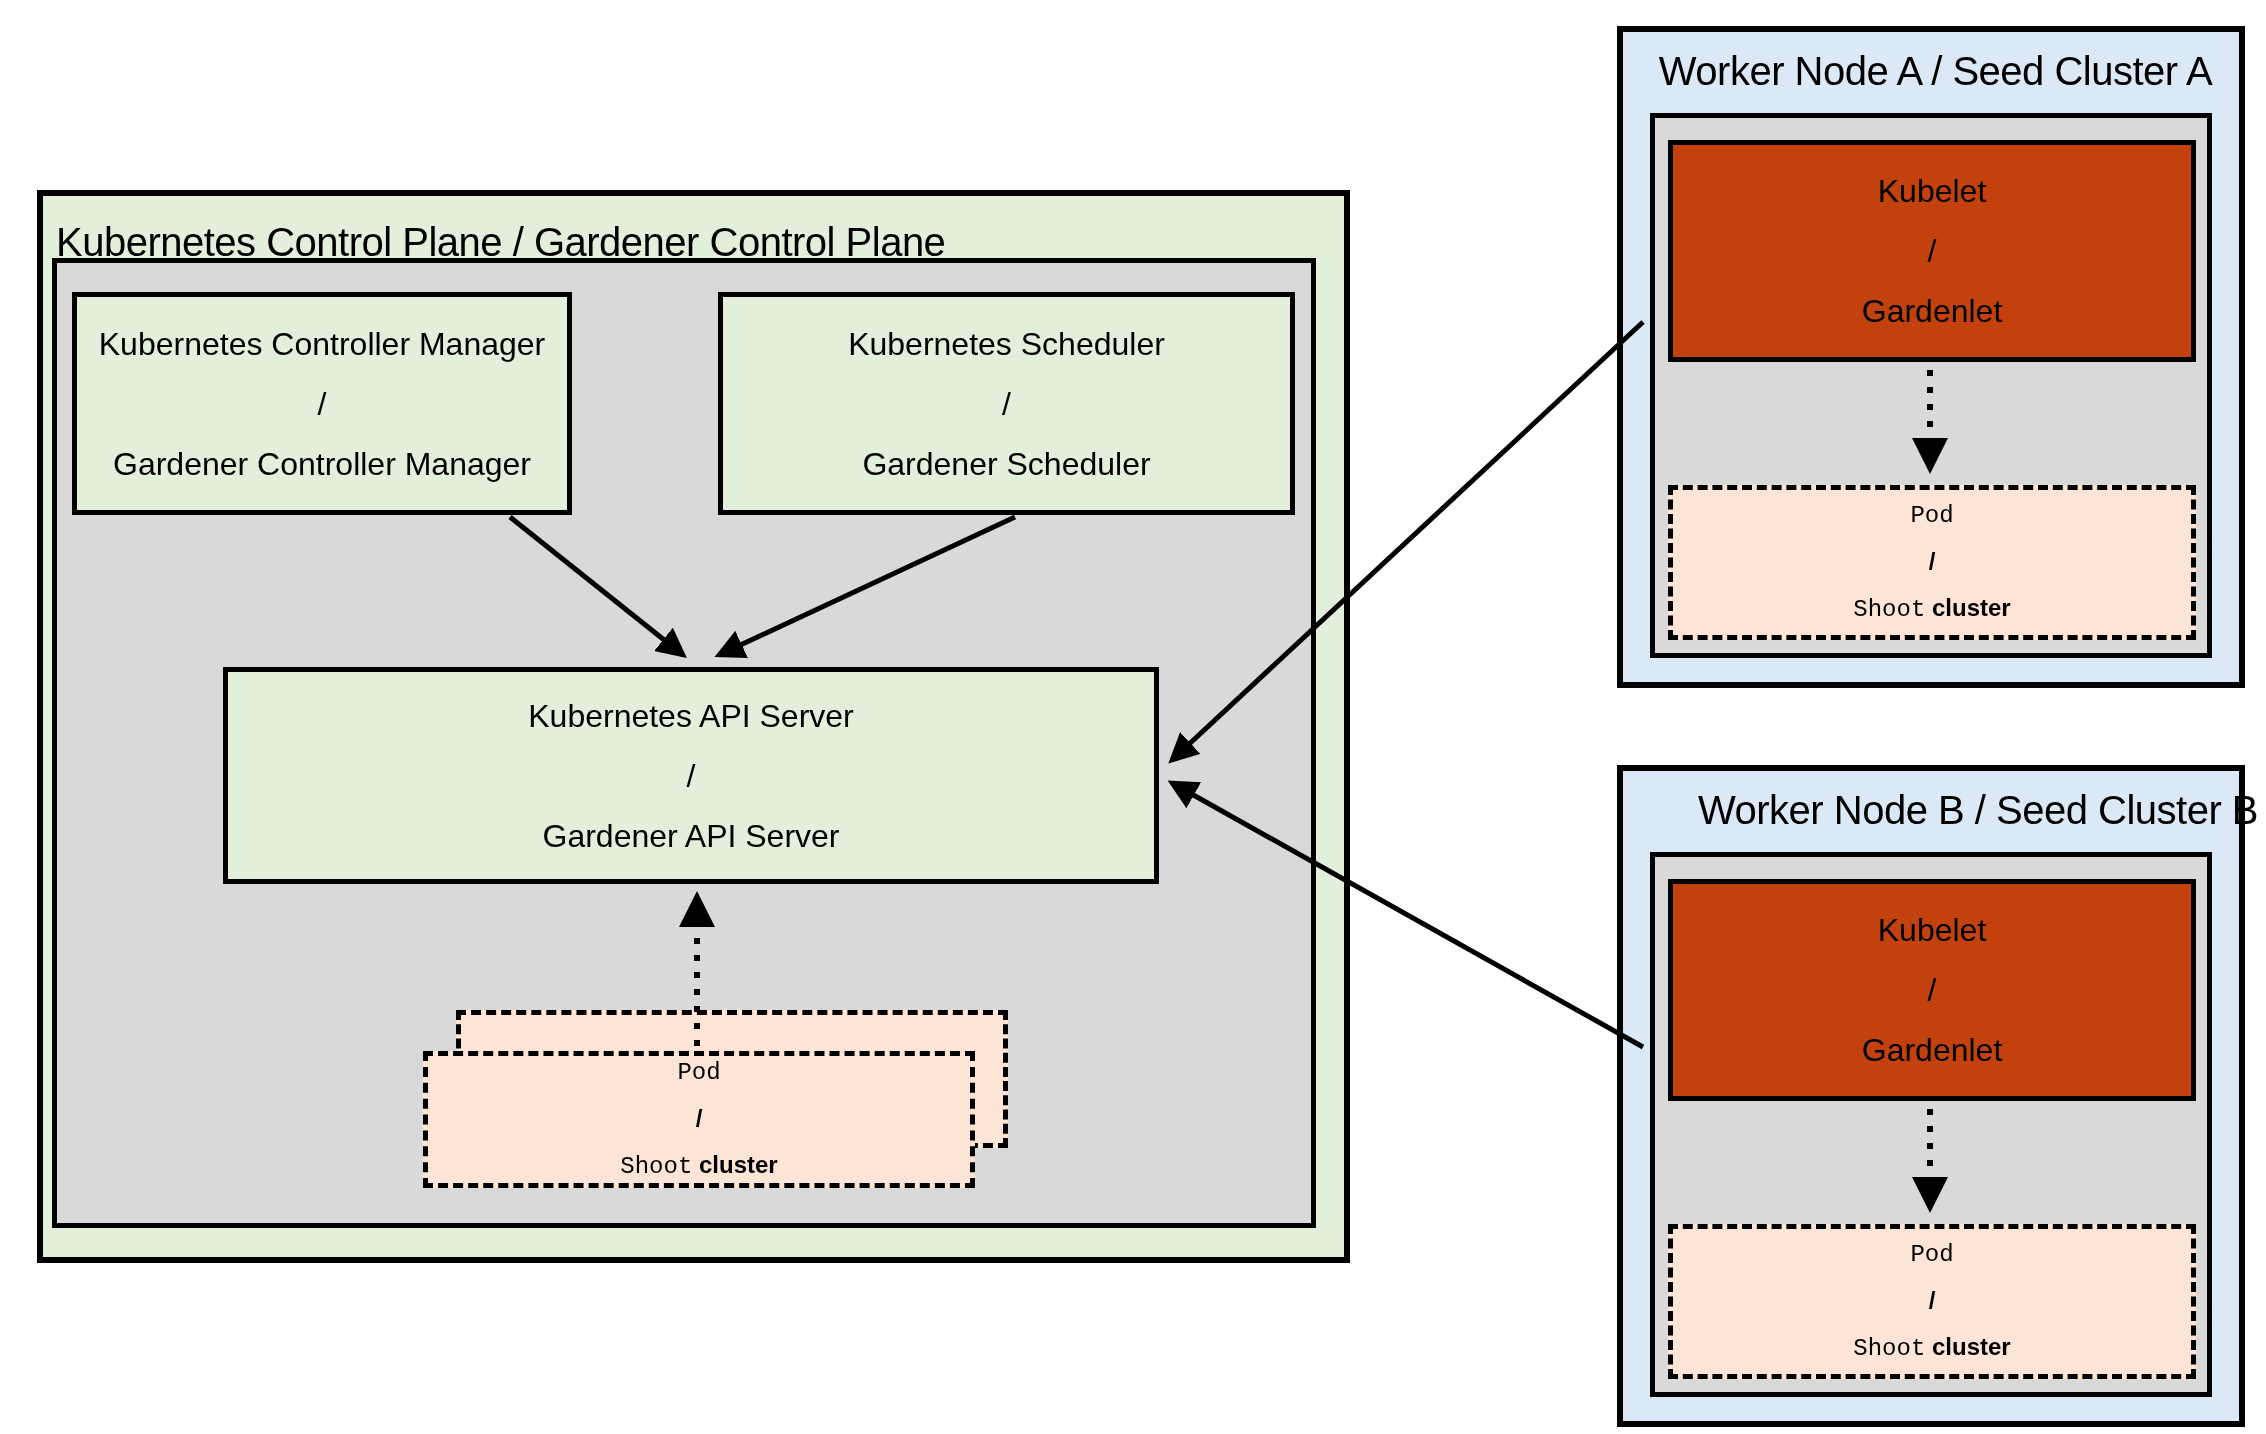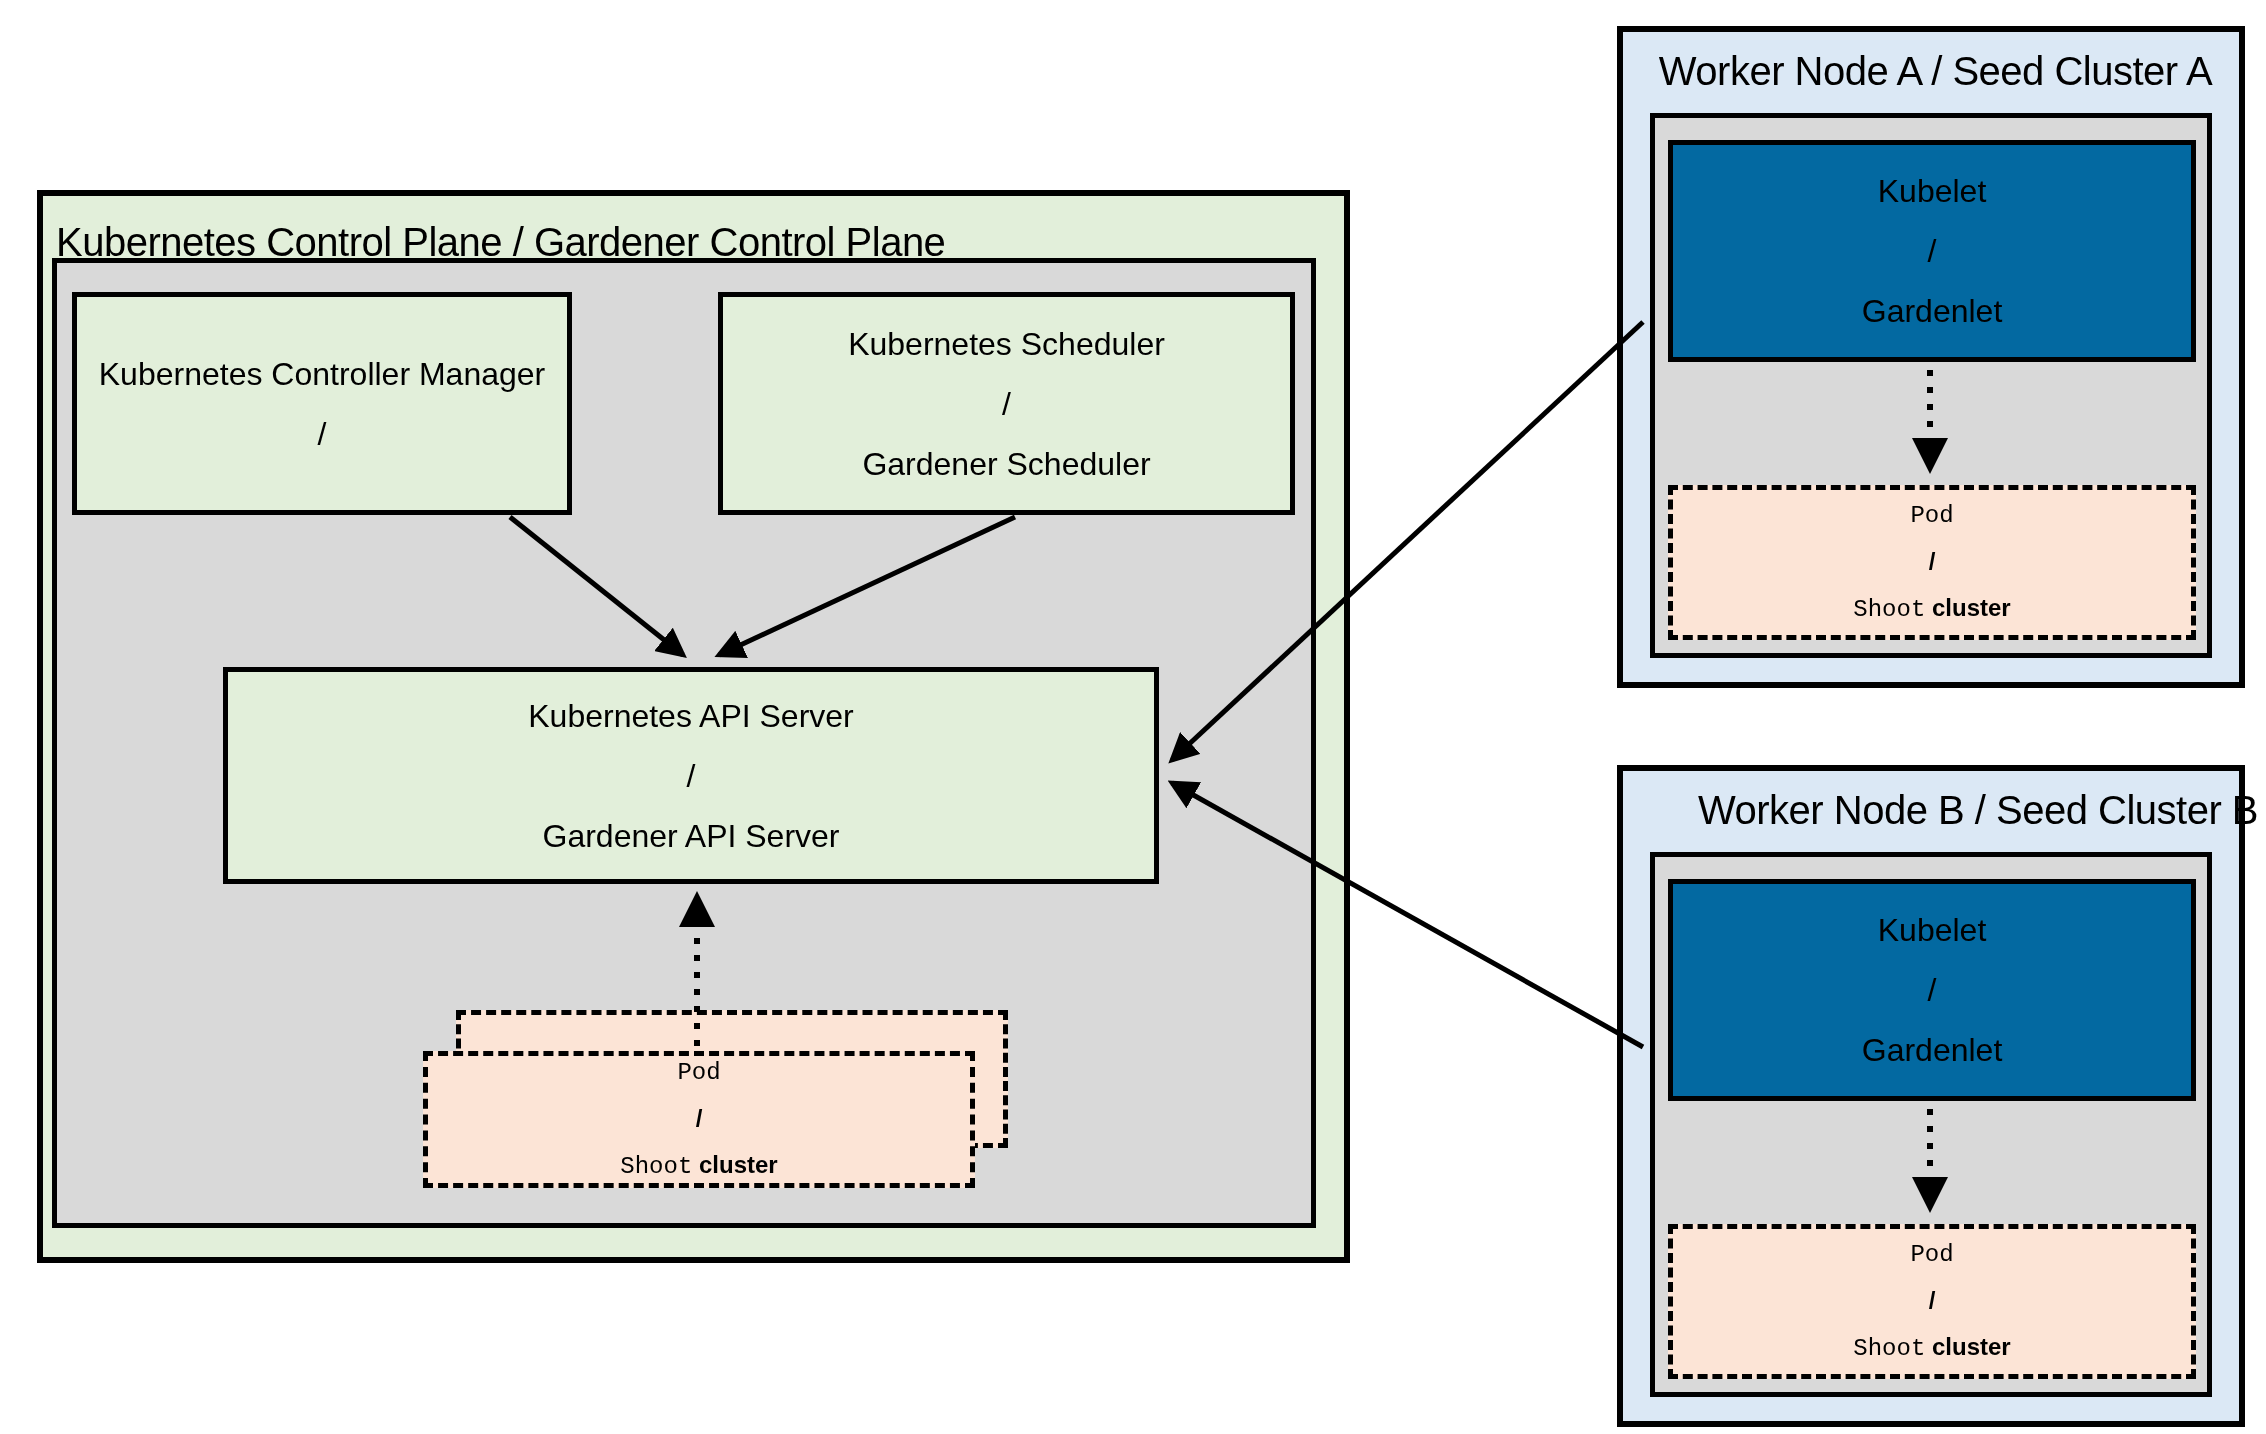--- a/index.html
+++ b/index.html
@@ -8,21 +8,21 @@
     font-family:"Liberation Sans", sans-serif;
     position:relative;overflow:hidden;
   }
   .canvas{position:absolute;left:0;top:0;width:2266px;height:1434px;}
   .abs{position:absolute;box-sizing:border-box;}
   .box{border:5px solid #000;}
   .outer{border:6px solid #000;}
   .green{background:#e2efda;}
   .gray{background:#d9d9d9;}
   .blue{background:#dbe8f5;}
-  .orange{background:#0369a1;}
+  .orange{background:#c2410c;}
   .peach{background:#fce4d6;}
   .dashed{border:5px dashed #000;}
   .label{
     display:flex;flex-direction:column;align-items:center;justify-content:center;
     text-align:center;color:#000;font-size:32px;line-height:60px;
   }
   .label .bold{font-weight:400;}
   .cp-title{
     font-size:40px;color:#000;white-space:nowrap;letter-spacing:-0.5px;
   }
@@ -43,20 +43,21 @@
 
   <div class="abs outer green" style="left:37px;top:190px;width:1313px;height:1073px;"></div>
 
   <div class="abs cp-title" style="left:56px;top:204px;margin-top:16px;">Kubernetes Control Plane / Gardener Control Plane</div>
 
   <div class="abs box gray" style="left:52px;top:258px;width:1264px;height:970px;"></div>
 
   <div class="abs box green label" style="left:72px;top:292px;width:500px;height:223px;">
     <span>Kubernetes Controller Manager</span>
     <span>/</span>
+    <span>Gardener Controller Manager</span>
   </div>
 
   <div class="abs box green label" style="left:718px;top:292px;width:577px;height:223px;">
     <span>Kubernetes Scheduler</span>
     <span>/</span>
     <span class="bold">Gardener Scheduler</span>
   </div>
 
   <div class="abs box green label" style="left:223px;top:667px;width:936px;height:217px;">
     <span>Kubernetes API Server</span>

